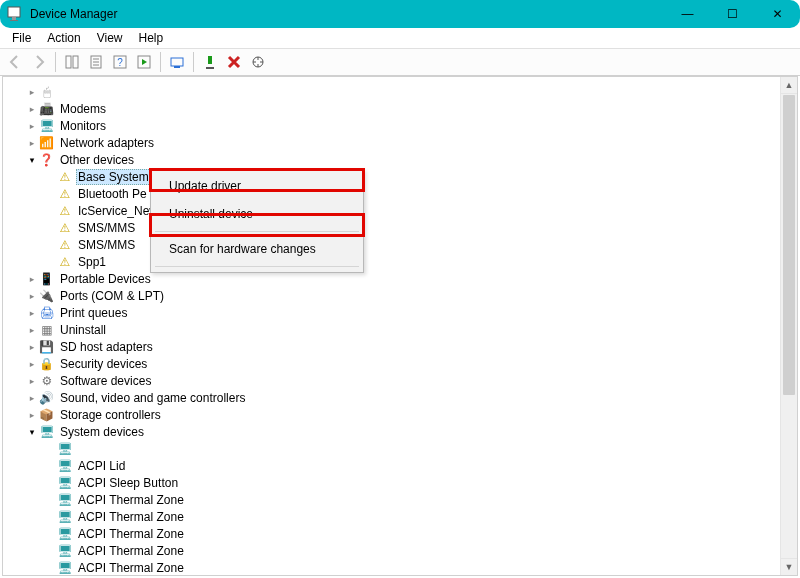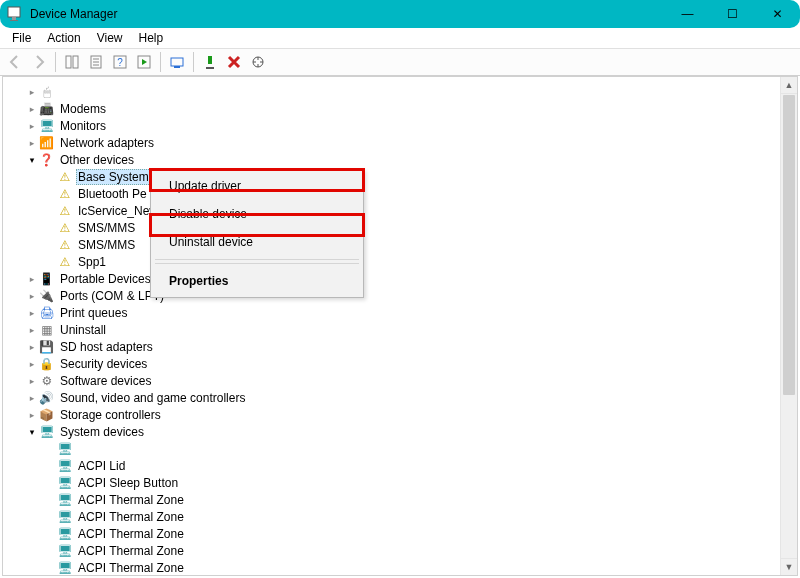--- a/index.html
+++ b/index.html
@@ -390,26 +390,23 @@
     <div class="scroll-thumb"></div>
     <div class="scroll-down">▼</div>
   </div>
 </div>
 
 <div class="ctxmenu" id="ctx">
     <div class="ctx-item">
       <span>Update driver</span>
     </div>
     <div class="ctx-item">
-      <span>Disable device</span>
-    </div>
+      <span>Uninstall device</span>
+    </div>
+    <div class="ctx-sep"></div>
     <div class="ctx-item">
-      <span>Uninstall device</span>
+      <span>Scan for hardware changes</span>
     </div>
     <div class="ctx-sep"></div>
-    <div class="ctx-sep"></div>
-    <div class="ctx-item bold">
-      <span>Properties</span>
-    </div>
   </div>
 
 <div id="redbox1" class="redbox"></div>
 <div id="redbox2" class="redbox"></div>
 
 </body></html>

